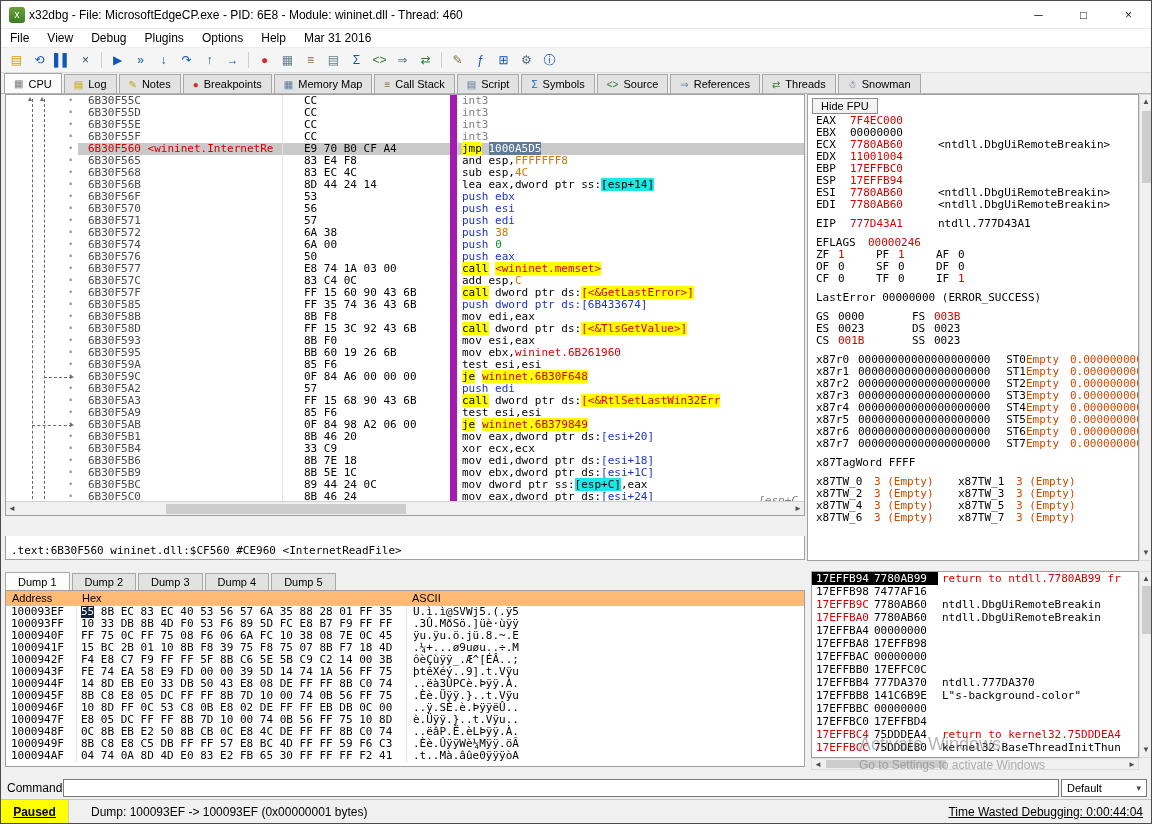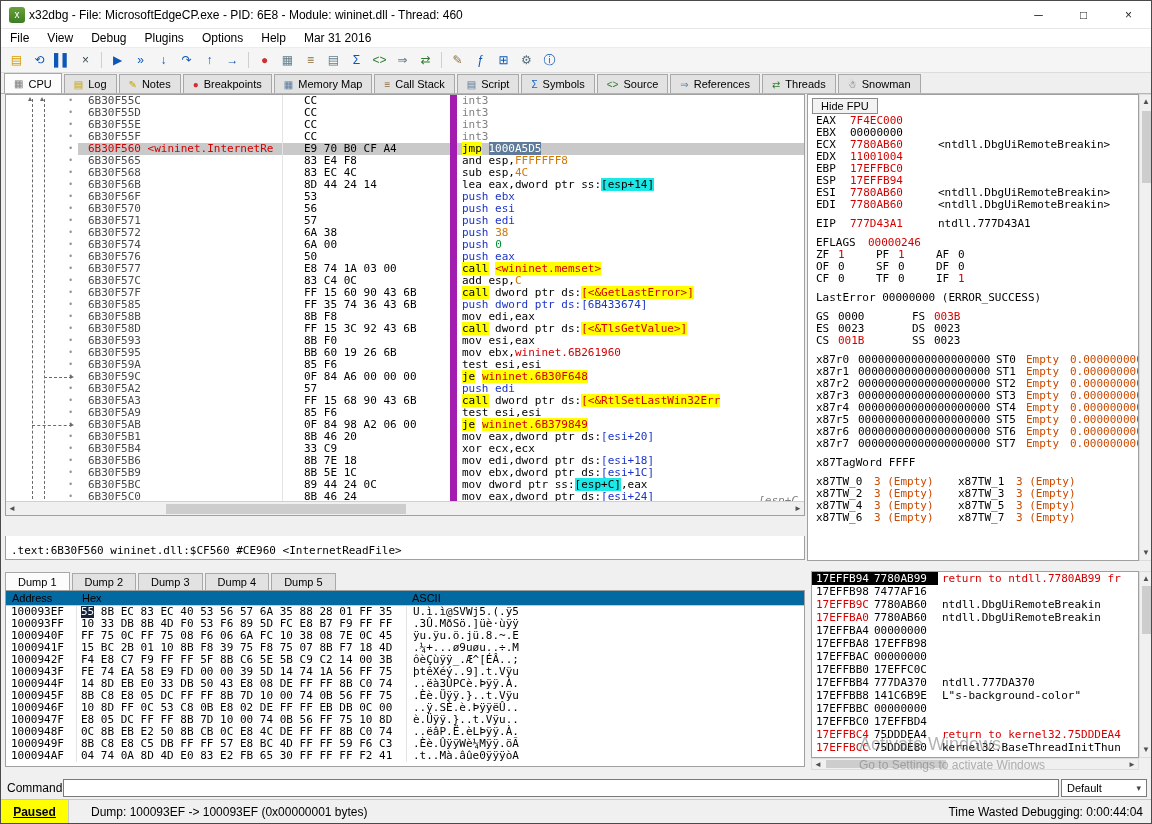--- a/index.html
+++ b/index.html
@@ -69,39 +69,39 @@
   #reg-lines { padding-left:8px; font-family:"DejaVu Sans Mono",monospace; font-size:11px; }
   .rline { height:12px; line-height:12px; display:flex; white-space:pre; overflow:hidden; }
   .rblank { height:7px; }
   .rname { flex:0 0 34px; }
   .rval { flex:0 0 70px; }
   .rcom { margin-left:18px; }
   .red { color:#d40000; }
   .org { color:#cc4a00; }
   .fn { flex:0 0 22px; } .fv { flex:0 0 30px; } .fpad { flex:0 0 8px; }
   .sn { flex:0 0 22px; } .sv { flex:0 0 44px; } .spad { flex:0 0 30px; }
-  .xn { flex:0 0 42px; } .xh { flex:0 0 138px; } .xs { flex:0 0 30px; } .xe { flex:0 0 44px; }
+  .xn { flex:0 0 42px; } .xh { flex:0 0 138px; } .xs { flex:0 0 30px;text-align:right; } .xe { flex:0 0 44px; }
   .xv { flex:1 1 auto; overflow:hidden; }
   .twn { flex:0 0 58px; } .twv { flex:0 0 70px; } .twpad { flex:0 0 14px; }
   #regs-vscroll { left:1138px; top:93px; width:13px; height:467px; border:1px solid #dcdcdc; }
   
   #infobox1 { position:absolute; left:4px; top:536px; width:800px; height:18px; background:#fff;
               border:1px solid #a0a0a0; font-family:"DejaVu Sans Mono",monospace; font-size:11px;
               line-height:16px; padding-left:5px; }
   #infobox2 { position:absolute; left:4px; top:535px; width:800px; height:24px; background:#fff;
               border:1px solid #a0a0a0; border-top:none; font-family:"DejaVu Sans Mono",monospace;
               font-size:11px; display:flex; align-items:flex-end; padding:0 0 2px 5px; }
   
   #dumptabs { position:absolute; left:4px; top:570px; height:19px; display:flex; align-items:flex-end; }
   .dtab { font-size:11px; height:17px; display:flex; align-items:center; padding:0 12px;
           border:1px solid #a8a8a8; border-bottom:none; background:#e2e2e2; margin-right:2px; }
   .dtab.active { background:#fcfcfc; height:18px; }
   #dump { position:absolute; left:4px; top:589px; width:800px; height:177px; background:#fff;
           border:1px solid #a0a0a0; }
-  #dump-header { height:15px; background:#0369a1; border-bottom:1px solid #c9c9c9; position:relative;
+  #dump-header { height:15px; background:#fdba74; border-bottom:1px solid #c9c9c9; position:relative;
                  font-size:11px; line-height:14px; }
   #dh-addr { position:absolute; left:6px; } #dh-hex { position:absolute; left:76px; }
   #dh-ascii { position:absolute; left:406px; }
   .dmr { display:flex; height:12px; line-height:12px; font-family:"DejaVu Sans Mono",monospace;
          font-size:11px; white-space:pre; }
   .dmaddr { flex:0 0 70px; padding-left:5px; }
   .dmhex { flex:0 0 330px; border-left:1px solid #e4e4e4; padding-left:4px; }
   .dmascii { flex:1 1 auto; border-left:1px solid #e4e4e4; padding-left:6px; }
   .selbyte { background:#15253c; color:#fff; }
   
@@ -125,21 +125,21 @@
   #cmd-dropdown { position:absolute; right:4px; top:2px; width:86px; height:18px;
                   border:1px solid #7a7a7a; background:#fff; font-size:11px; display:flex;
                   align-items:center; padding:0 5px; }
   #cmd-dropdown .arrow { margin-left:auto; font-size:9px; color:#444; }
   #statusbar { position:absolute; left:0; top:798px; width:1150px; height:24px; background:#f0f0f0;
                border-top:1px solid #c8c8c8; display:flex; align-items:center; }
   #status-paused { width:68px; height:100%; background:#ffff00; display:flex; align-items:center;
                    justify-content:center; font-size:12px; font-weight:bold;
                    border-right:1px solid #c8c8c8;text-decoration:underline; }
   #status-msg { font-size:12px; margin-left:22px; }
-  #status-time { margin-left:auto; margin-right:8px; font-size:12px; }
+  #status-time { margin-left:auto; margin-right:8px; font-size:12px;text-decoration:underline; }
   
   #watermark { position:absolute; left:858px; top:733px; width:290px; color:rgba(118,118,118,0.55);
                pointer-events:none; z-index:40; }
   #watermark .w1 { font-size:18px; }
   #watermark .w2 { font-size:12px; margin-top:3px; }
 </style>
 </head>
 <body>
 
 <div id="titlebar">

